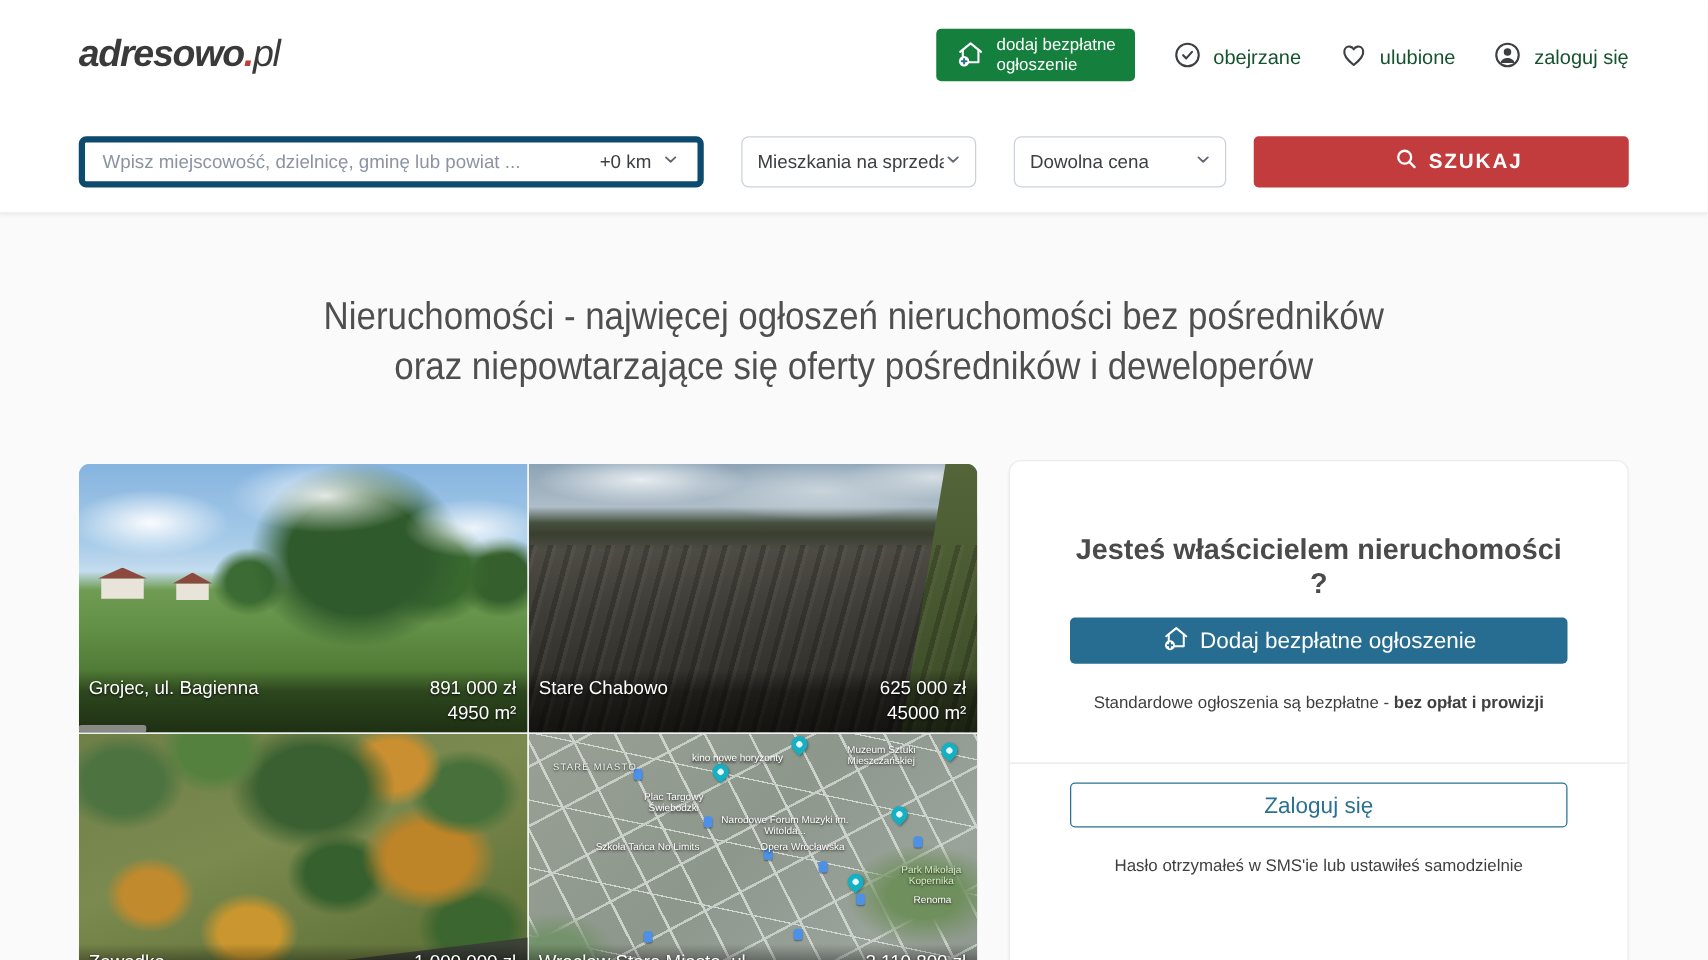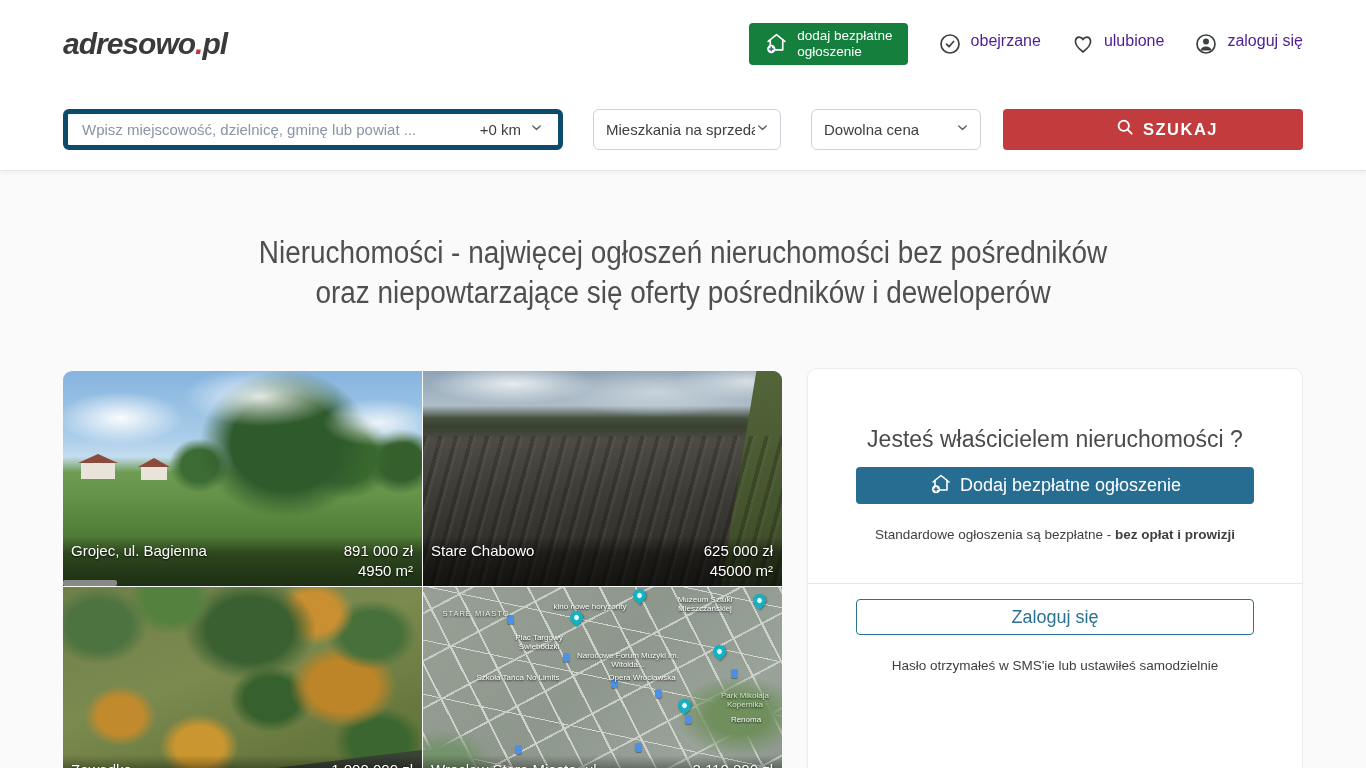--- a/index.html
+++ b/index.html
@@ -5,26 +5,26 @@
   * { margin:0; padding:0; box-sizing:border-box; }
   html,body { width:1366px; height:768px; overflow:hidden; }
   body { font-family:"Liberation Sans", sans-serif; background:#fafafa; color:#3c4043; }
 
   
   .header-block { background:#fff; border-bottom:1px solid #e6e6e6; box-shadow:0 2px 4px rgba(0,0,0,.05); }
   .header-top { height:88px; display:flex; align-items:center; padding:0 63px; }
   .logo { font-size:30px; font-style:italic; letter-spacing:-1px; cursor:pointer; }
   .logo .b { font-weight:700; color:#3a3a3a; }
   .logo .dot { font-weight:700; color:#c23b3d; }
-  .logo .pl { font-weight:700; color:#3a3a3a; }
+  .logo .pl { font-weight:400; color:#3a3a3a; }
   .header-right { margin-left:auto; display:flex; align-items:center; gap:30px; }
   .add-btn { display:flex; align-items:center; gap:8px; background:#15803d; color:#fff; border:none;
              border-radius:4px; padding:5px 15px; font-size:13.5px; line-height:16px; cursor:pointer; text-align:left;
              font-family:"Liberation Sans", sans-serif; }
-  .nav-item { display:flex; align-items:flex-start; gap:9px; font-size:16px; color:#4c1d95; cursor:pointer; }
+  .nav-item { display:flex; align-items:flex-end; gap:9px; font-size:16px; color:#14532d; cursor:pointer; }
   .nav-item svg { display:block; }
 
   
   .search-row { height:82px; display:flex; align-items:center; padding:0 63px; }
   .search-combo { width:500px; height:41px; border:5px solid #0c4a6e; border-radius:6px; background:#fff;
                   display:flex; align-items:center; padding:0 10px 0 14px; }
   .search-combo input { flex:1; border:none; outline:none; font-size:15px; color:#3c4043;
                         font-family:"Liberation Sans", sans-serif; background:transparent; }
   .search-combo input::placeholder { color:#8a94a3; }
   .radius { display:flex; align-items:center; gap:8px; font-size:15px; color:#3c4043; cursor:pointer; padding:0 4px; }
@@ -113,21 +113,21 @@
              display:flex; justify-content:space-between; align-items:flex-start; padding:5px 9px 5px 8px;
              background:linear-gradient(180deg, rgba(0,0,0,0) 0%, rgba(0,0,0,.40) 35%, rgba(0,0,0,.55) 100%);
              color:#fff; font-size:15px; text-shadow:0 1px 2px rgba(0,0,0,.9); }
   .caption .loc { line-height:20px; padding-right:8px; white-space:nowrap; overflow:hidden; }
   .caption .meta { text-align:right; line-height:20px; white-space:nowrap; }
 
   
   .sidebar { width:496px; margin-left:25px; margin-top:-3px; background:#fff; border:1px solid #ececec;
              border-radius:10px; min-height:610px; box-shadow:0 1px 3px rgba(0,0,0,.03); }
   .sb-section { padding:0 48px; text-align:center; }
-  .sb-title { font-size:23px; font-weight:400; color:#4a4a4a; margin-top:0; }
+  .sb-title { font-size:23px; font-weight:700; color:#4a4a4a; margin-top:0; }
   .sb-sec1 .sb-title { padding-top:57px; }
   .sb-sec2 .sb-title { padding-top:33px; }
   .sb-btn-primary { margin-top:14px; width:100%; height:37px; background:#276d91; border:none; border-radius:4px;
                     color:#fff; font-size:18px; cursor:pointer; display:flex; align-items:center; justify-content:center;
                     gap:7px; font-family:"Liberation Sans", sans-serif; }
   .sb-btn-outline { margin-top:15px; width:100%; height:36px; background:#fff; border:1px solid #2b7191; border-radius:4px;
                     color:#2b7191; font-size:18px; cursor:pointer; font-family:"Liberation Sans", sans-serif; }
   .sb-note { margin-top:23px; font-size:13.5px; color:#3f3f3f; }
   .sb-divider { border:none; border-top:1px solid #e7e7e7; margin-top:41px; }
 </style>

